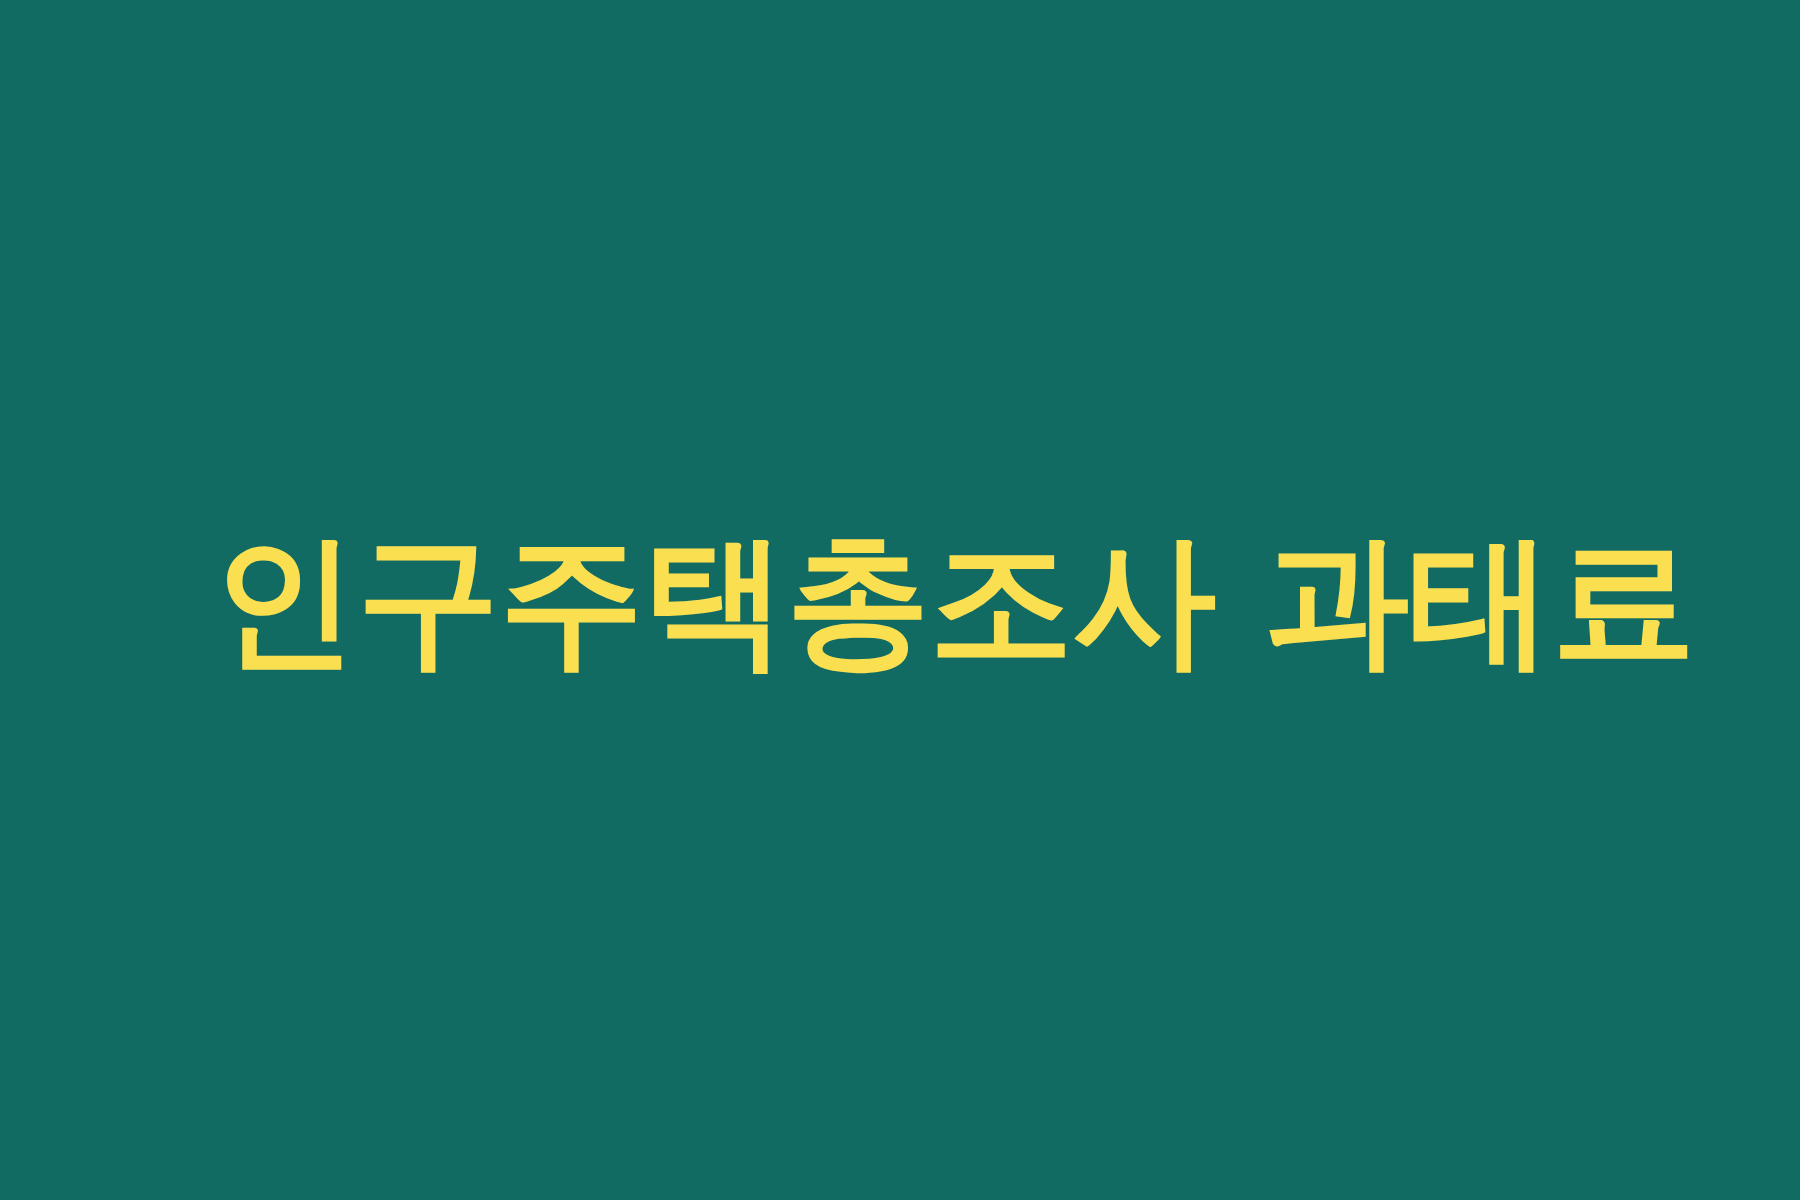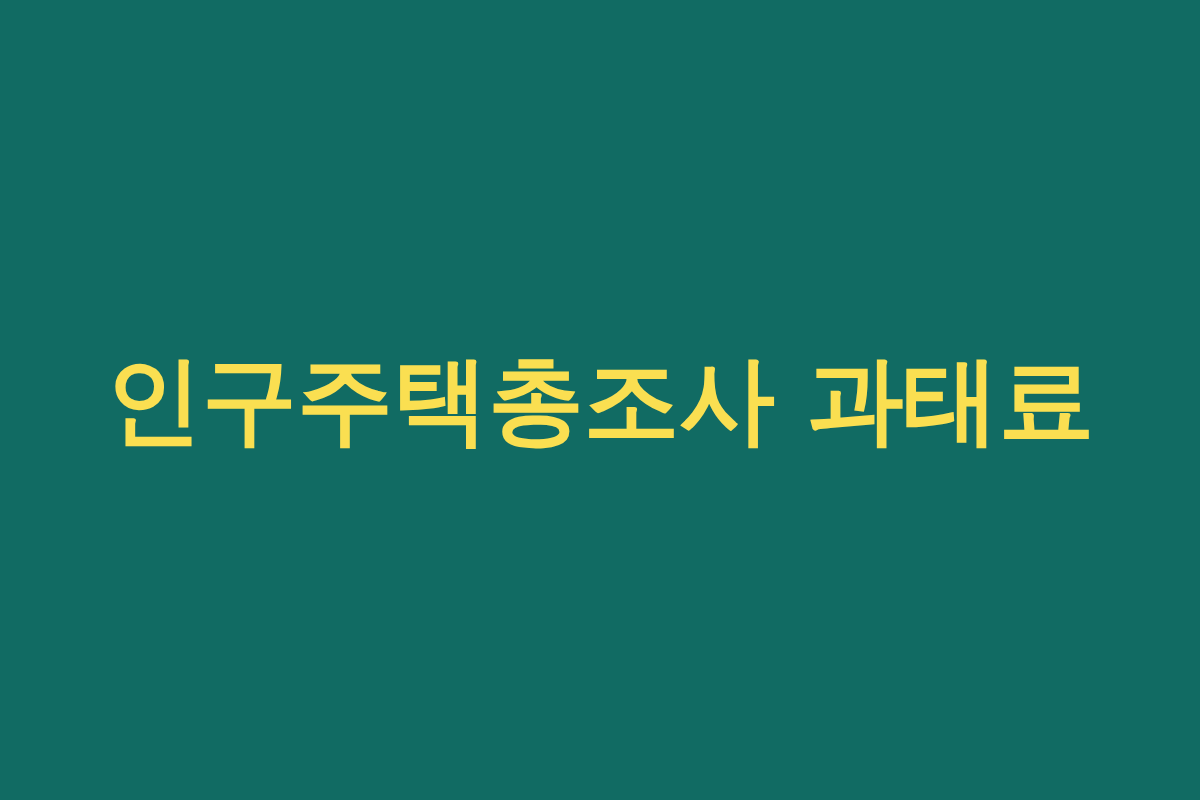--- a/index.html
+++ b/index.html
@@ -23,21 +23,21 @@
     display: flex;
     align-items: center;
     justify-content: center;
     background: #116B63;
   }
 
   #headline {
     width: 1060px;
     margin: 0;
     padding: 0;
-    text-align: center;
+    text-align: right;
     color: #FADF51;
     font-family: "DejaVu Sans", "Liberation Sans", sans-serif;
     font-weight: 700;
     font-size: 96px;
     line-height: 1.36;
     letter-spacing: -0.5px;
     word-break: keep-all;
     overflow-wrap: break-word;
     text-rendering: geometricPrecision;
   }

